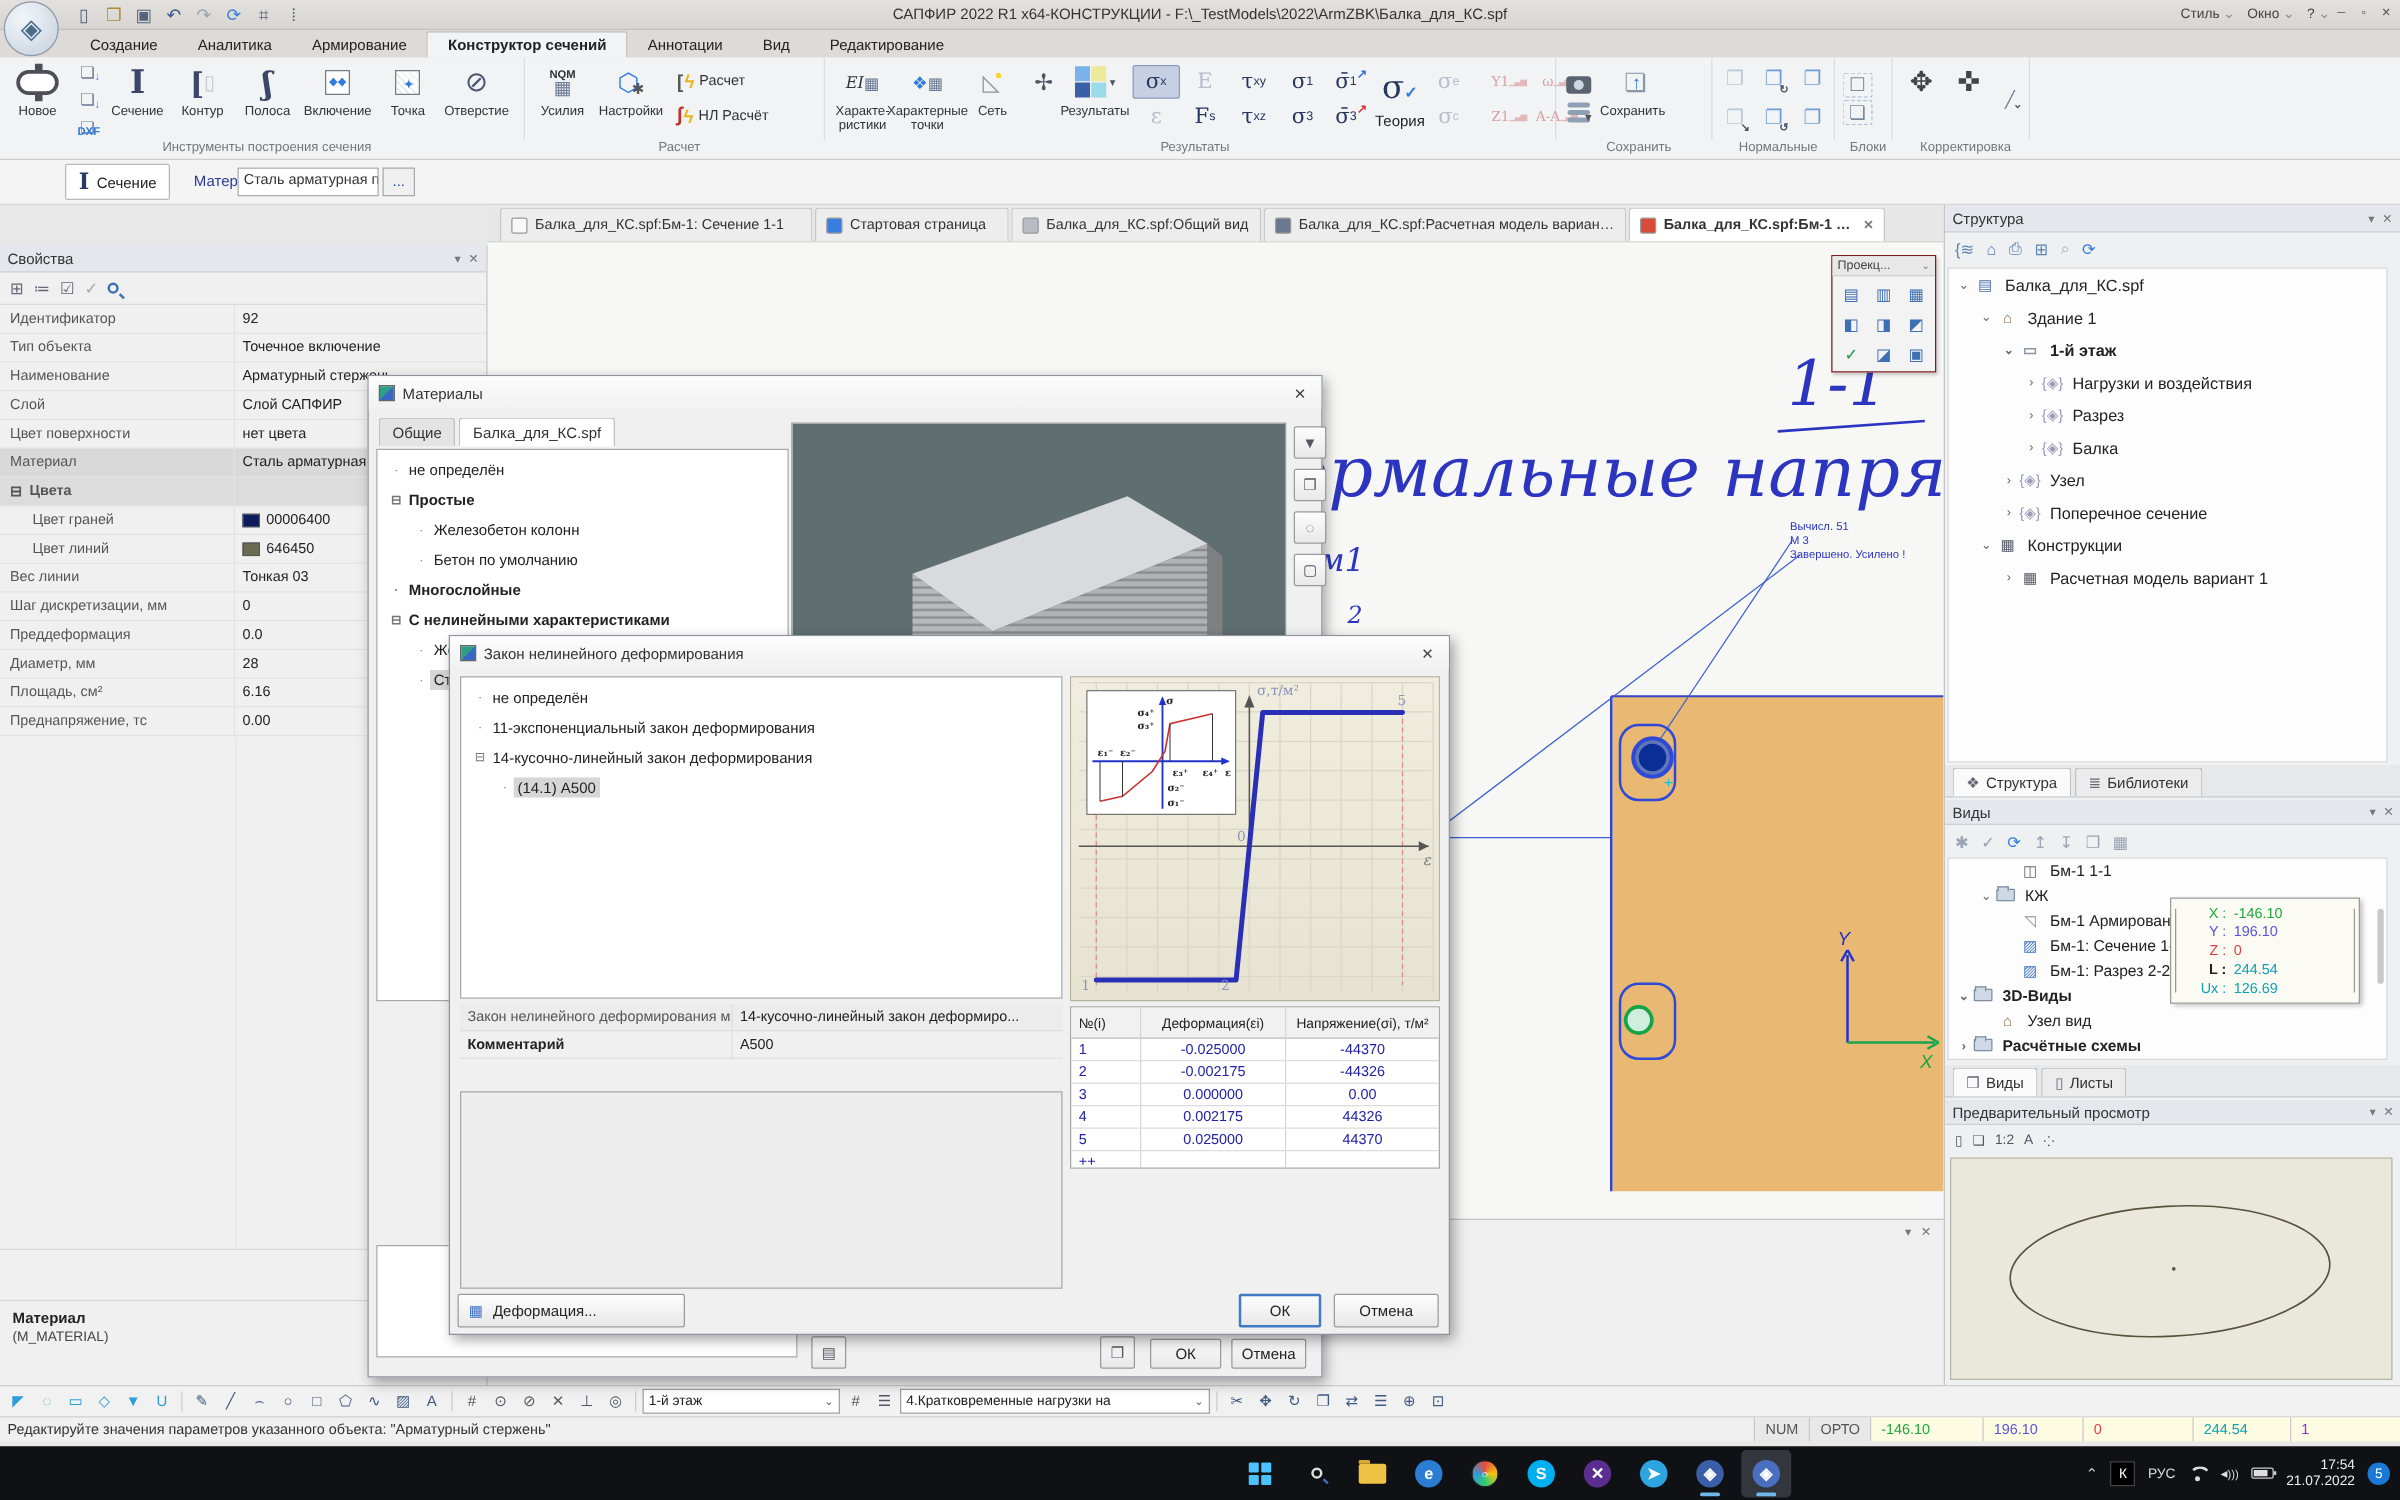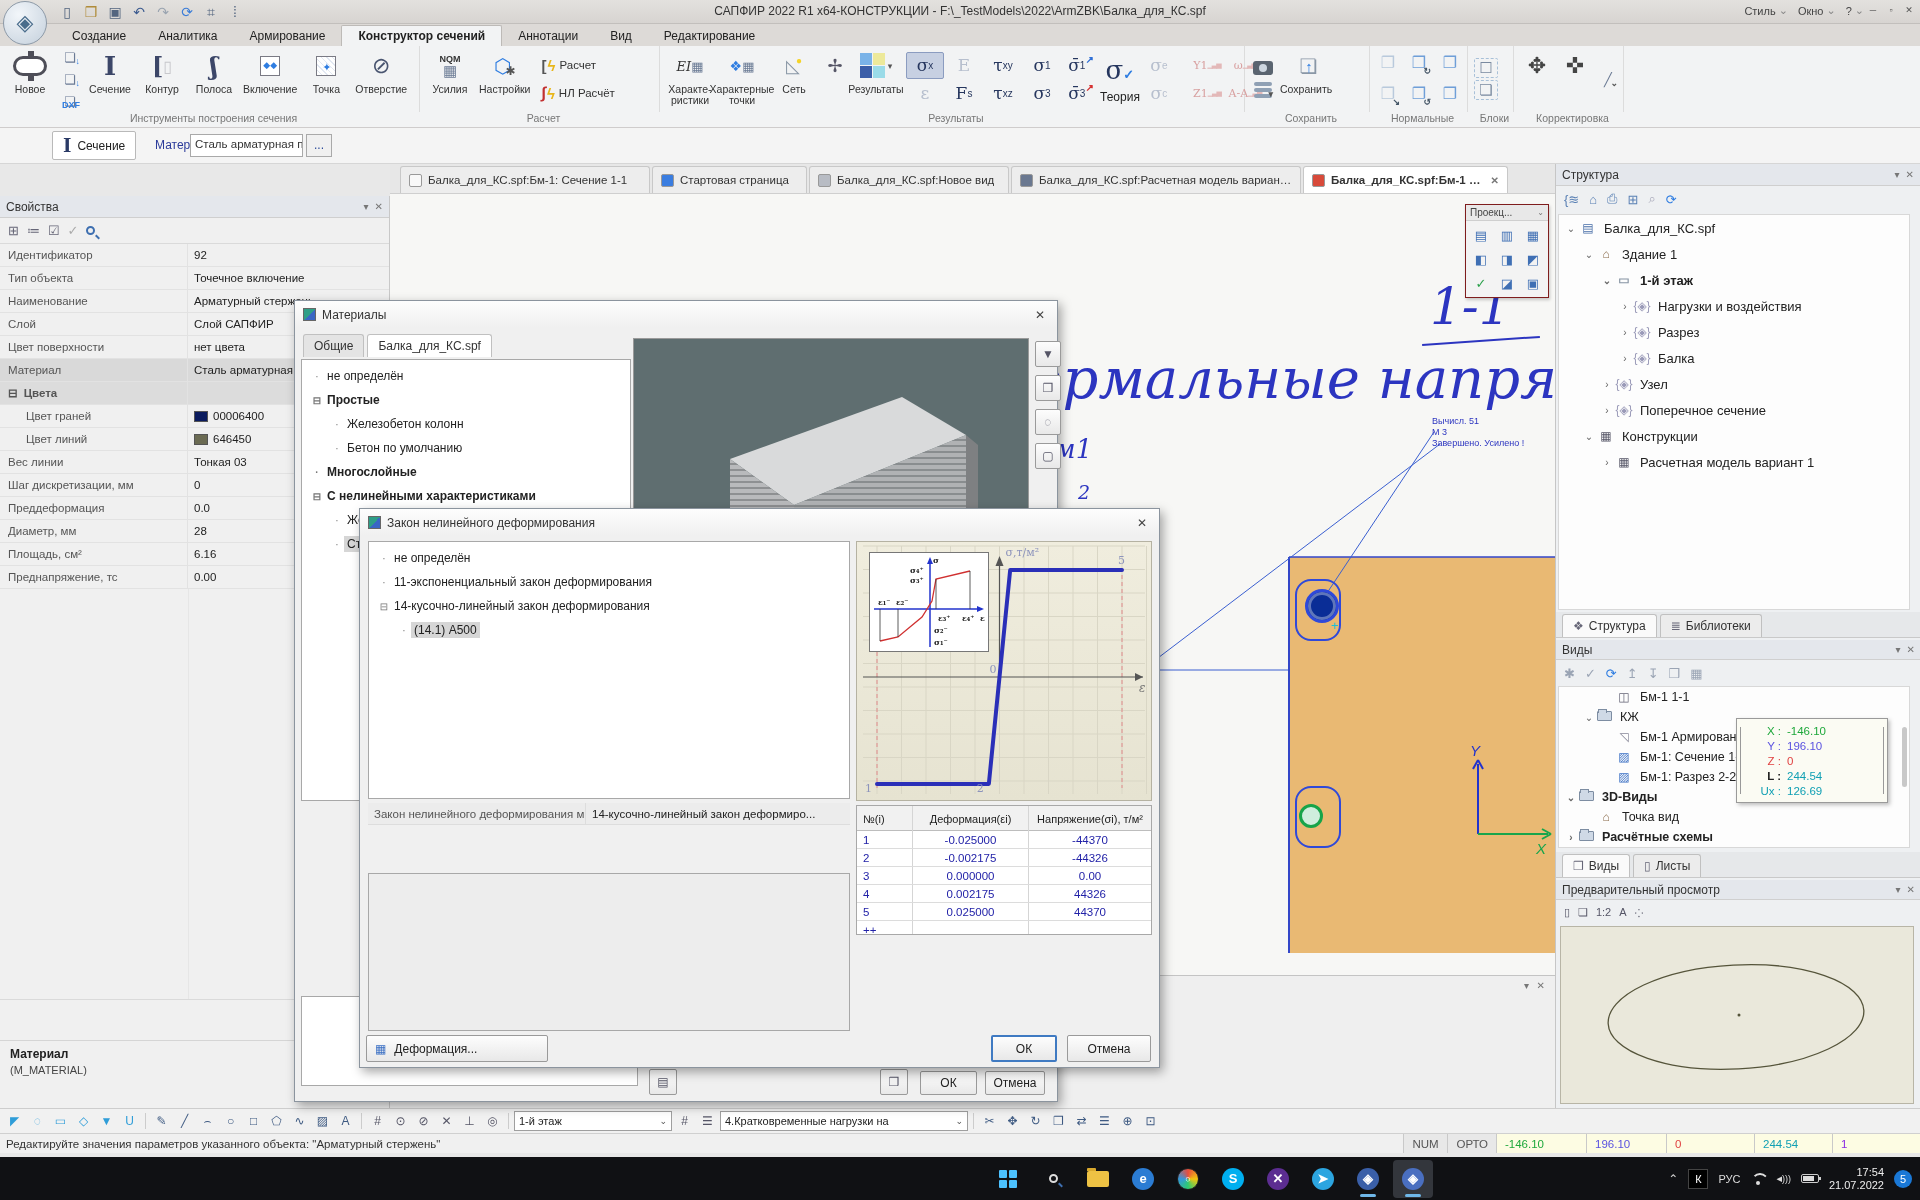--- a/index.html
+++ b/index.html
@@ -463,21 +463,21 @@
     <div class="dtab" style="width: 250px;">
       <span class="ti" style="background: rgb(248, 248, 248); border: 1px solid rgb(153, 153, 153);"></span>
       <span style="overflow: hidden; text-overflow: ellipsis;">Балка_для_КС.spf:Бм-1: Сечение 1-1</span>
     </div>
     <div class="dtab" style="width: 155px;">
       <span class="ti" style="background: rgb(58, 125, 224); border: 1px solid rgb(153, 153, 153);"></span>
       <span style="overflow: hidden; text-overflow: ellipsis;">Стартовая страница</span>
     </div>
     <div class="dtab" style="width: 200px;">
       <span class="ti" style="background: rgb(184, 188, 196); border: 1px solid rgb(153, 153, 153);"></span>
-      <span style="overflow: hidden; text-overflow: ellipsis;">Балка_для_КС.spf:Новое вид</span>
+      <span style="overflow: hidden; text-overflow: ellipsis;">Балка_для_КС.spf:Общий вид</span>
     </div>
     <div class="dtab" style="width: 290px;">
       <span class="ti" style="background: rgb(106, 120, 144); border: 1px solid rgb(153, 153, 153);"></span>
       <span style="overflow: hidden; text-overflow: ellipsis;">Балка_для_КС.spf:Расчетная модель вариант 1</span>
     </div>
     <div class="dtab active" style="width: 205px;">
       <span class="ti" style="background: rgb(216, 74, 58); border: 1px solid rgb(153, 153, 153);"></span>
       <span style="overflow: hidden; text-overflow: ellipsis;">Балка_для_КС.spf:Бм-1 1-1</span>
       <span class="x">✕</span>
     </div>
@@ -775,21 +775,21 @@
           <span class="lbl">Бм-1: Разрез 2-2</span>
         </div>
         <div class="trow b" style="padding-left: 4px; height: 20px; font-size: 12.5px;">
           <span class="chev">⌄</span>
           <span style="margin-right: 5px;"><span class="folder"></span></span>
           <span class="lbl">3D-Виды</span>
         </div>
         <div class="trow" style="padding-left: 22px; height: 20px; font-size: 12.5px;">
           <span class="chev"></span>
           <span class="ticon" style="color: rgb(138, 106, 74);">⌂</span>
-          <span class="lbl">Точка вид</span>
+          <span class="lbl">Узел вид</span>
         </div>
         <div class="trow b" style="padding-left: 4px; height: 20px; font-size: 12.5px;">
           <span class="chev">›</span>
           <span style="margin-right: 5px;"><span class="folder"></span></span>
           <span class="lbl">Расчётные схемы</span>
         </div>
       </div>
     </div>
   <div id="coordtip" style="left:180px;top:554px">
       <div class="cr">
@@ -1010,20 +1010,24 @@
           <text x="64" y="80" fill="#222" font-size="8" font-family="DejaVu Serif, serif" font-weight="bold">σ₂⁻</text>
           <text x="64" y="92" fill="#222" font-size="8" font-family="DejaVu Serif, serif" font-weight="bold">σ₁⁻</text>
         </svg>
     </div>
   </div>
   <div class="abs lpgrid" id="lawprops" style="left:8px;top:294px;width:482px">
       <div class="lr" style="background: rgb(236, 236, 236);">
         <div class="lk">Закон нелинейного деформирования м...</div>
         <div class="lv">14-кусочно-линейный закон деформиро...</div>
       </div>
+      <div class="lr">
+        <div class="lk" style="font-weight: bold; color: rgb(34, 34, 34);">Комментарий</div>
+        <div class="lv">А500</div>
+      </div>
     </div>
   <div class="abs sunken" style="left:8px;top:364px;width:482px;height:158px;background:#ededed"></div>
   <div class="abs sunken" id="lawtable" style="left:496px;top:296px;width:296px;height:130px;overflow:hidden">
       <div class="tr th">
         <div class="c0">№(i)</div>
         <div class="c1">Деформация(εi)</div>
         <div class="c2">Напряжение(σi), т/м²</div>
       </div>
       <div class="tr">
         <div class="c0">1</div>

